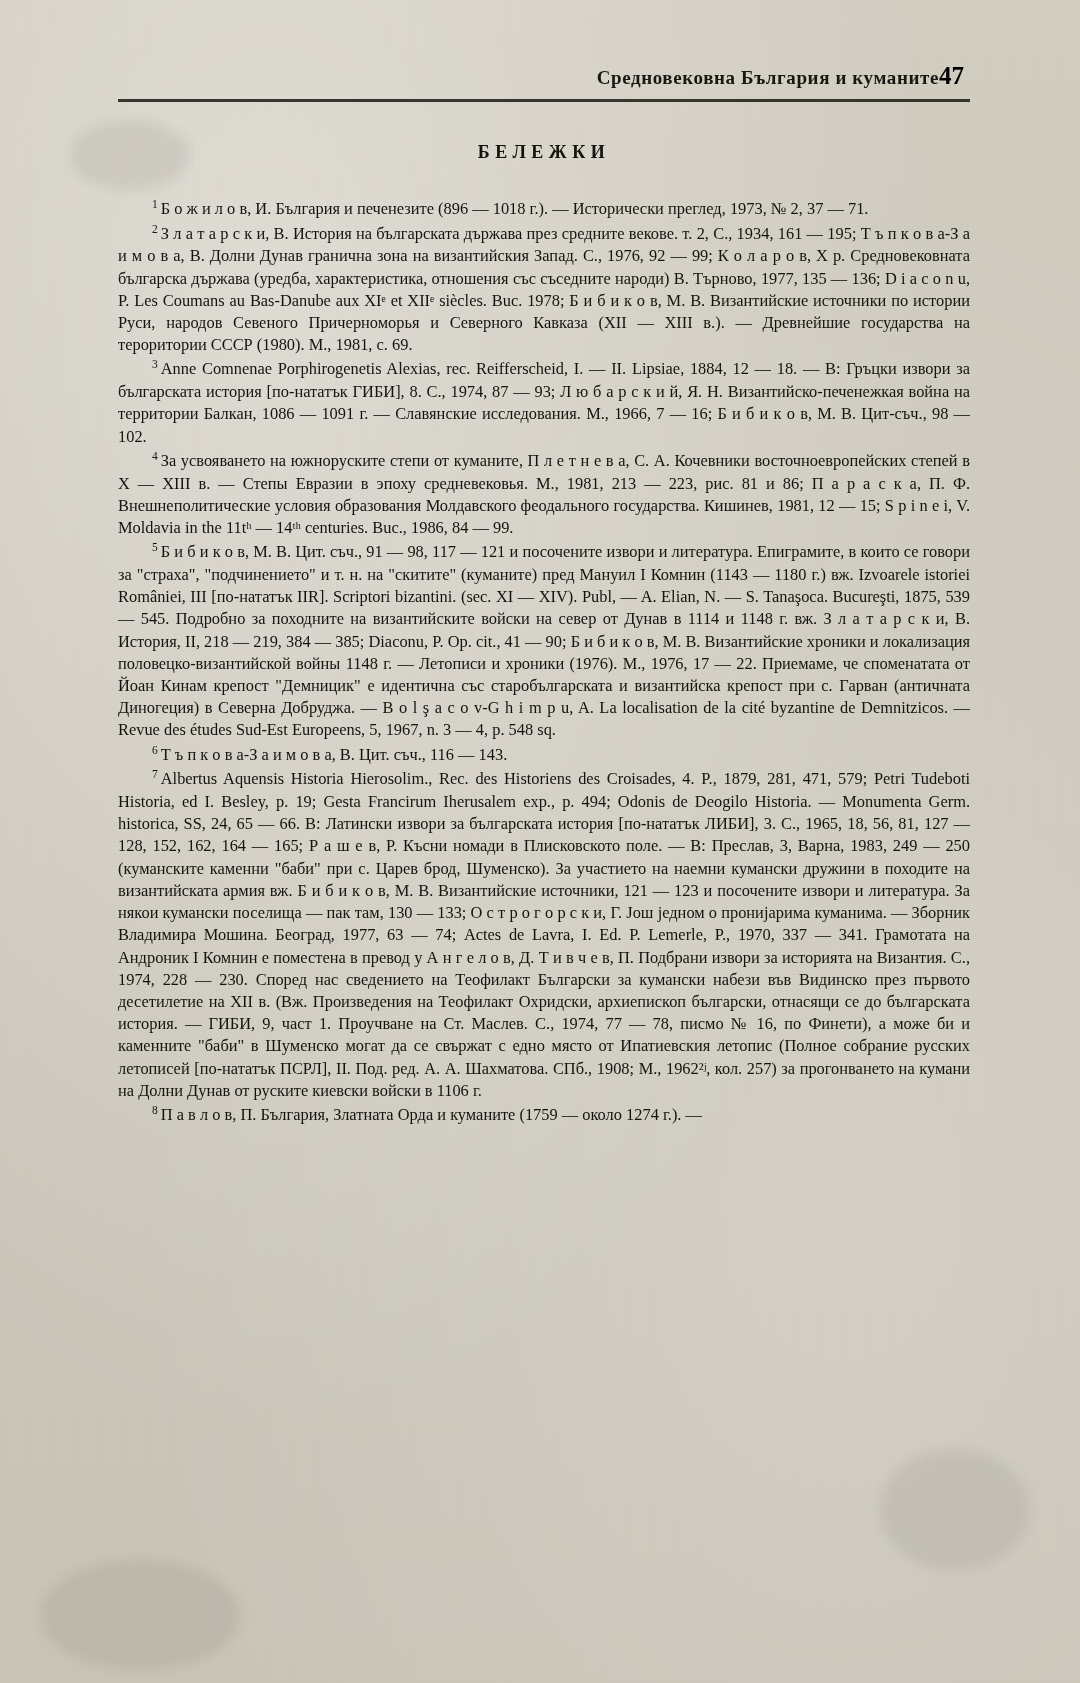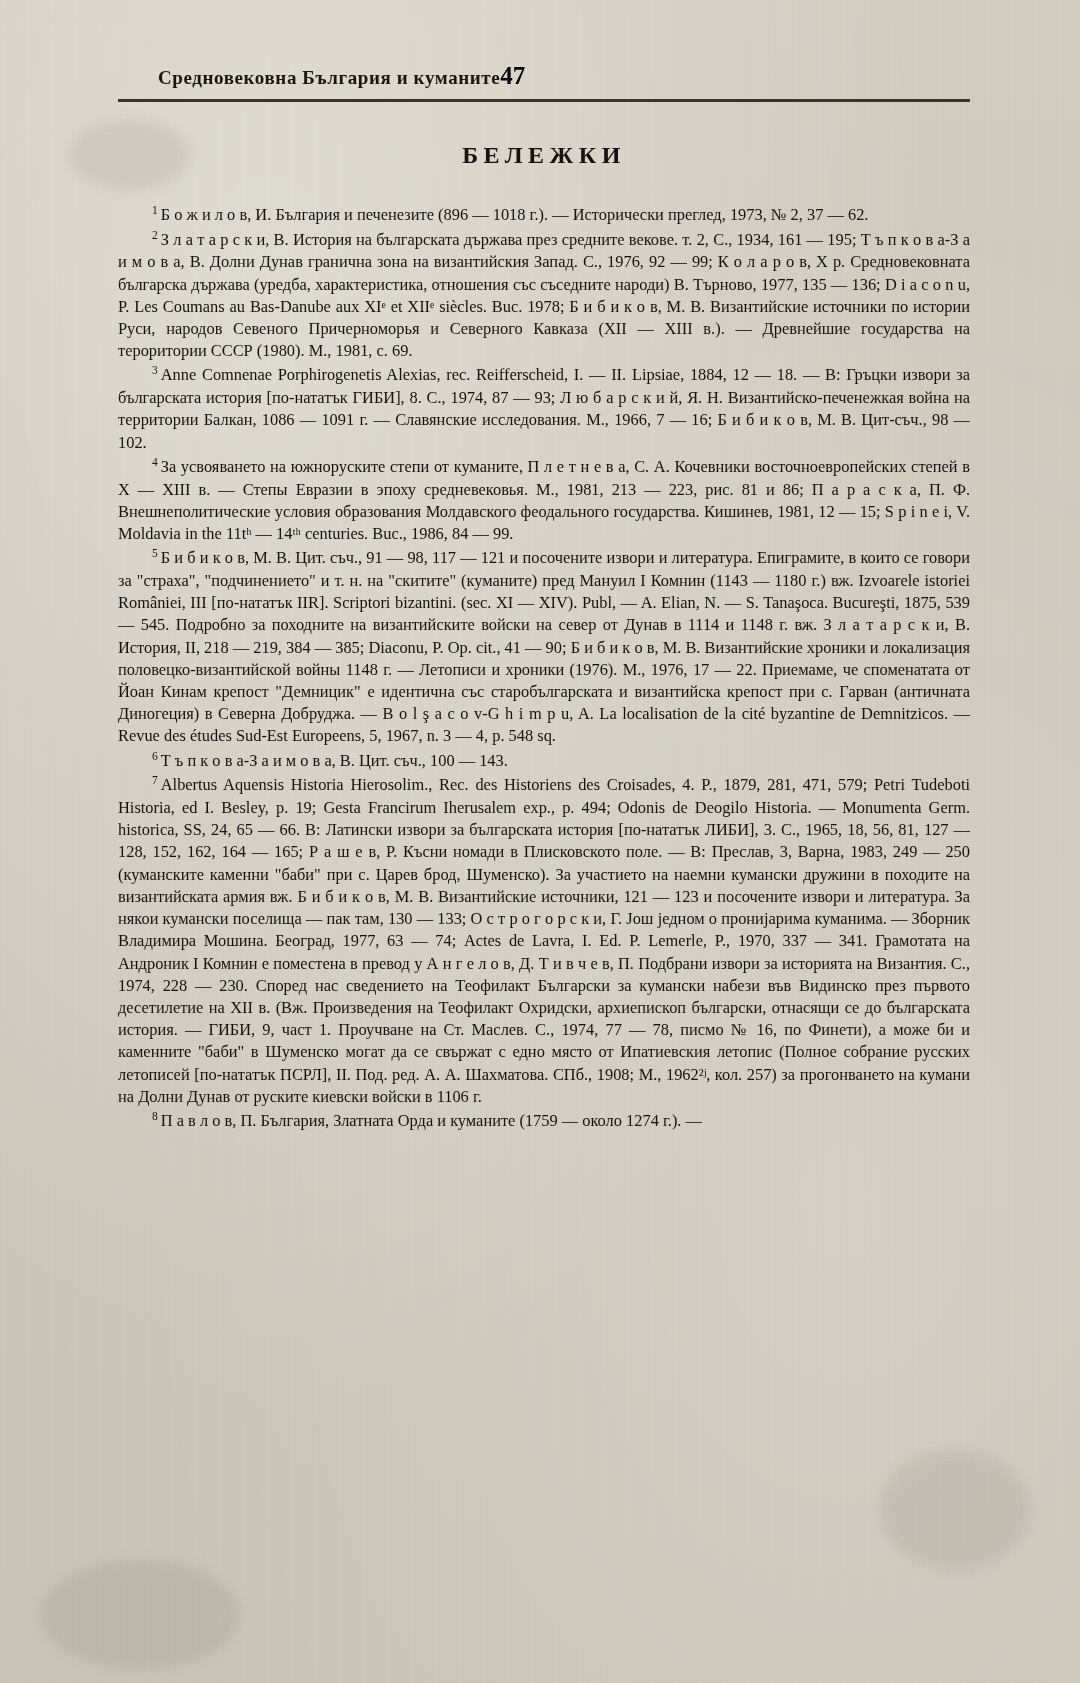--- a/index.html
+++ b/index.html
@@ -39,21 +39,21 @@
   }
   .content {
     position: absolute;
     left: 118px;
     top: 62px;
     width: 852px;
   }
   .running-head {
     display: flex;
     align-items: baseline;
-    justify-content: flex-start;
+    justify-content: flex-end;
     padding: 0 6px 0 40px;
   }
   .rh-title {
     font-size: 19px;
     letter-spacing: .6px;
     font-weight: 600;
     color: #1a1713;
   }
   .rh-page {
     font-size: 25px;
@@ -62,21 +62,21 @@
   }
   .rule {
     margin-top: 9px;
     height: 3px;
     background: #1d1a15;
     opacity: .86;
   }
   .section-title {
     margin-top: 40px;
     text-align: center;
-    font-size: 24px;
+    font-size: 18px;
     letter-spacing: 5.5px;
     font-weight: 600;
   }
   .notes {
     margin-top: 34px;
     font-size: 16.4px;
     line-height: 1.355;
     text-align: justify;
     text-justify: inter-word;
   }
@@ -119,41 +119,41 @@
       <div class="rh-title">Средновековна България и куманите</div>
       <div class="rh-page">47</div>
     </div>
     <div class="rule"></div>
 
     <div class="section-title">БЕЛЕЖКИ</div>
 
     <div class="notes">
 
       <div class="note">
-        <p><span class="marker">1</span><span>Б о ж и л о в, И. България и печенезите (896 — 1018 г.). — Исторически преглед, 1973, № 2, 37 — 62.</span></p>
+        <p><span class="marker">1</span><span>Б о ж и л о в, И. България и печенезите (896 — 1018 г.). — Исторически преглед, 1973, № 2, 37 — 71.</span></p>
       </div>
 
       <div class="note">
         <p><span class="marker">2</span><span>З л а т а р с к и, В. История на българската държава през средните векове. т. 2, С., 1934, 161 — 195; Т ъ п к о в а-З а и м о в а, В. Долни Дунав гранична зона на византийския Запад. С., 1976, 92 — 99; К о л а р о в, Х р. Средновековната българска държава (уредба, характеристика, отношения със съседните народи) В. Търново, 1977, 135 — 136; D i a c o n u, P. Les Coumans au Bas-Danube aux XIᵉ et XIIᵉ siècles. Buc. 1978; Б и б и к о в, М. В. Византийские источники по истории Руси, народов Севеного Причерноморья и Северного Кавказа (XII — XIII в.). — Древнейшие государства на тероритории СССР (1980). М., 1981, с. 69.</span></p>
       </div>
 
       <div class="note">
         <p><span class="marker">3</span><span>Anne Comnenae Porphirogenetis Alexias, rec. Reifferscheid, I. — II. Lipsiae, 1884, 12 — 18. — В: Гръцки извори за българската история [по-нататък ГИБИ], 8. С., 1974, 87 — 93; Л ю б а р с к и й, Я. Н. Византийско-печенежкая война на территории Балкан, 1086 — 1091 г. — Славянские исследования. М., 1966, 7 — 16; Б и б и к о в, М. В. Цит-съч., 98 — 102.</span></p>
       </div>
 
       <div class="note">
         <p><span class="marker">4</span><span>За усвояването на южноруските степи от куманите, П л е т н е в а, С. А. Кочевники восточноевропейских степей в X — XIII в. — Степы Евразии в эпоху средневековья. М., 1981, 213 — 223, рис. 81 и 86; П а р а с к а, П. Ф. Внешнеполитические условия образования Молдавского феодального государства. Кишинев, 1981, 12 — 15; S p i n e i, V. Moldavia in the 11tʰ — 14ᵗʰ centuries. Buc., 1986, 84 — 99.</span></p>
       </div>
 
       <div class="note">
         <p><span class="marker">5</span><span>Б и б и к о в, М. В. Цит. съч., 91 — 98, 117 — 121 и посочените извори и литература. Епиграмите, в които се говори за "страха", "подчинението" и т. н. на "скитите" (куманите) пред Мануил I Комнин (1143 — 1180 г.) вж. Izvoarele istoriei României, III [по-нататък IIR]. Scriptori bizantini. (sec. XI — XIV). Publ, — A. Elian, N. — S. Tanaşoca. Bucureşti, 1875, 539 — 545. Подробно за походните на византийските войски на север от Дунав в 1114 и 1148 г. вж. З л а т а р с к и, В. История, II, 218 — 219, 384 — 385; Diaconu, P. Op. cit., 41 — 90; Б и б и к о в, М. В. Византийские хроники и локализация половецко-византийской войны 1148 г. — Летописи и хроники (1976). М., 1976, 17 — 22. Приемаме, че споменатата от Йоан Кинам крепост "Демницик" е идентична със старобългарската и византийска крепост при с. Гарван (античната Диногеция) в Северна Добруджа. — B o l ş a c o v-G h i m p u, A. La localisation de la cité byzantine de Demnitzicos. — Revue des études Sud-Est Europeens, 5, 1967, n. 3 — 4, p. 548 sq.</span></p>
       </div>
 
       <div class="note">
-        <p><span class="marker">6</span><span>Т ъ п к о в а-З а и м о в а, В. Цит. съч., 100 — 143.</span></p>
+        <p><span class="marker">6</span><span>Т ъ п к о в а-З а и м о в а, В. Цит. съч., 116 — 143.</span></p>
       </div>
 
       <div class="note">
         <p><span class="marker">7</span><span>Albertus Aquensis Historia Hierosolim., Rec. des Historiens des Croisades, 4. P., 1879, 281, 471, 579; Petri Tudeboti Historia, ed I. Besley, p. 19; Gesta Francirum Iherusalem exp., p. 494; Odonis de Deogilo Historia. — Monumenta Germ. historica, SS, 24, 65 — 66. В: Латински извори за българската история [по-нататък ЛИБИ], 3. С., 1965, 18, 56, 81, 127 — 128, 152, 162, 164 — 165; Р а ш е в, Р. Късни номади в Плисковското поле. — В: Преслав, 3, Варна, 1983, 249 — 250 (куманските каменни "баби" при с. Царев брод, Шуменско). За участието на наемни кумански дружини в походите на византийската армия вж. Б и б и к о в, М. В. Византийские источники, 121 — 123 и посочените извори и литература. За някои кумански поселища — пак там, 130 — 133; О с т р о г о р с к и, Г. Joш jедном о пронијарима куманима. — Зборник Владимира Мошина. Београд, 1977, 63 — 74; Actes de Lavra, I. Ed. P. Lemerle, P., 1970, 337 — 341. Грамотата на Андроник I Комнин е поместена в превод у А н г е л о в, Д. Т и в ч е в, П. Подбрани извори за историята на Византия. С., 1974, 228 — 230. Според нас сведението на Теофилакт Български за кумански набези във Видинско през първото десетилетие на XII в. (Вж. Произведения на Теофилакт Охридски, архиепископ български, отнасящи се до българската история. — ГИБИ, 9, част 1. Проучване на Ст. Маслев. С., 1974, 77 — 78, писмо № 16, по Финети), а може би и каменните "баби" в Шуменско могат да се свържат с едно място от Ипатиевския летопис (Полное собрание русских летописей [по-нататък ПСРЛ], II. Под. ред. А. А. Шахматова. СПб., 1908; М., 1962²ʲ, кол. 257) за прогонването на кумани на Долни Дунав от руските киевски войски в 1106 г.</span></p>
       </div>
 
       <div class="note">
         <p><span class="marker">8</span><span>П а в л о в, П. България, Златната Орда и куманите (1759 — около 1274 г.). —</span></p>
       </div>
 

